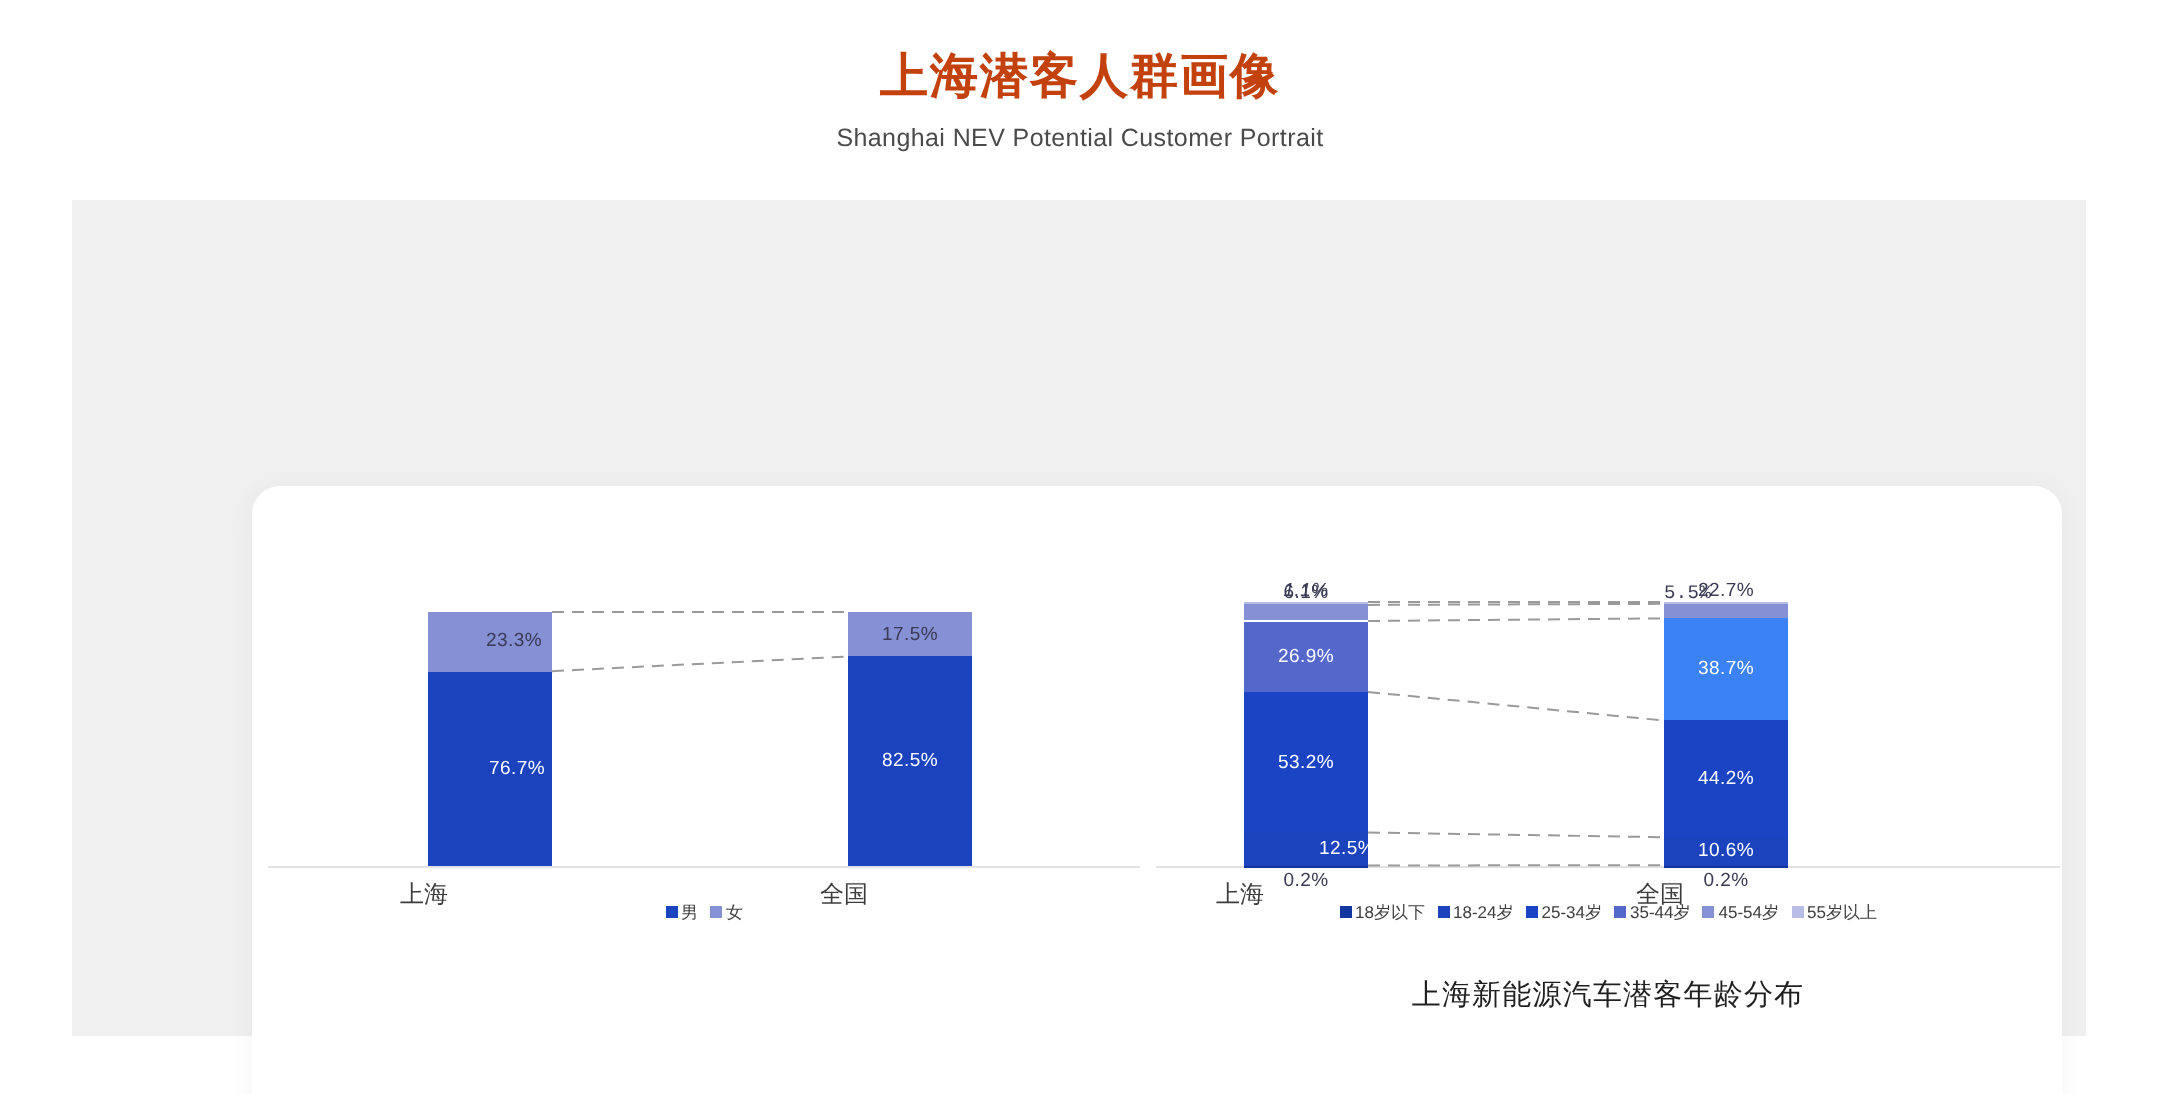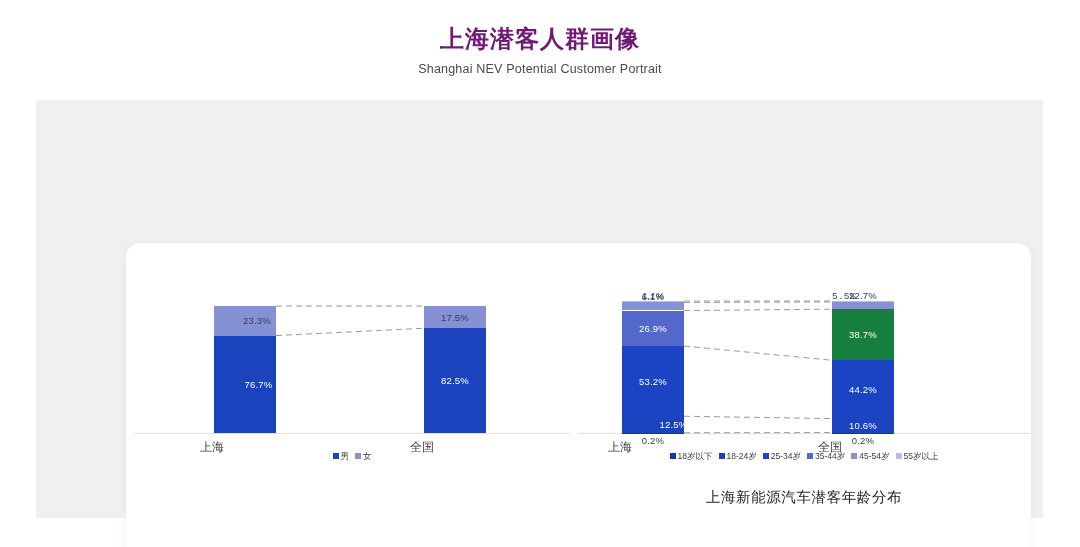--- a/index.html
+++ b/index.html
@@ -7,21 +7,21 @@
     width:1080px;height:547px;
     background:#ffffff;
     font-family:"Liberation Sans","DejaVu Sans",sans-serif;
     overflow:hidden;
   }
   .page{position:relative;width:1080px;height:547px;}
 
   
   .header{position:absolute;left:0;top:24px;width:1080px;text-align:center;}
   .main-title{
-    font-size:24px;font-weight:bold;color:#701a75;letter-spacing:1px;
+    font-size:24px;font-weight:bold;color:#c2410c;letter-spacing:1px;
     line-height:30px;
   }
   .sub-title{
     font-size:12.5px;color:#4a4a4a;line-height:18px;margin-top:6px;
     letter-spacing:.2px;
   }
 
   
   .grey-panel{
     position:absolute;left:36px;top:100px;width:1007px;height:418px;
@@ -152,21 +152,21 @@
                 </div>
               </div>
               <div class="xlab" style="left: 30px; top: 196px;">上海</div>
               <div class="bar" style="left: 254px; top: 58px; height: 132px;">
                 <div class="seg" style="height: 0.924px; background: rgb(183, 189, 230); position: absolute; top: 0px; left: 0px;">
                   <span class="lbl" style="color: rgb(58, 58, 85); position: absolute; left: 0px; width: 100%; text-align: center; top: -11px;">22.7%</span>
                 </div>
                 <div class="seg" style="height: 7.26px; background: rgb(134, 144, 212); position: absolute; top: 0.924px; left: 0px;">
                   <span class="lbl" style="color: rgb(58, 58, 85); position: absolute; left: 0px; width: 100%; text-align: left; top: -11px; font-family: Liberation Mono, monospace;">5.5%</span>
                 </div>
-                <div class="seg" style="height: 51.084px; background: #15803d; position: absolute; top: 8.184px; left: 0px;">
+                <div class="seg" style="height: 51.084px; background: #3b82f6; position: absolute; top: 8.184px; left: 0px;">
                   <span class="lbl" style="color: rgb(255, 255, 255);">38.7%</span>
                 </div>
                 <div class="seg" style="height: 58.344px; background: rgb(26, 68, 196); position: absolute; top: 59.268px; left: 0px;">
                   <span class="lbl" style="color: rgb(255, 255, 255);">44.2%</span>
                 </div>
                 <div class="seg" style="height: 13.992px; background: rgb(27, 67, 190); position: absolute; top: 117.612px; left: 0px;">
                   <span class="lbl" style="color: rgb(255, 255, 255);">10.6%</span>
                 </div>
                 <div class="seg" style="height: 0.264px; background: rgb(19, 55, 158); position: absolute; top: 131.604px; left: 0px;">
                   <span class="lbl" style="color: rgb(58, 58, 85); position: absolute; left: 0px; width: 100%; text-align: center; top: 2px;">0.2%</span>

